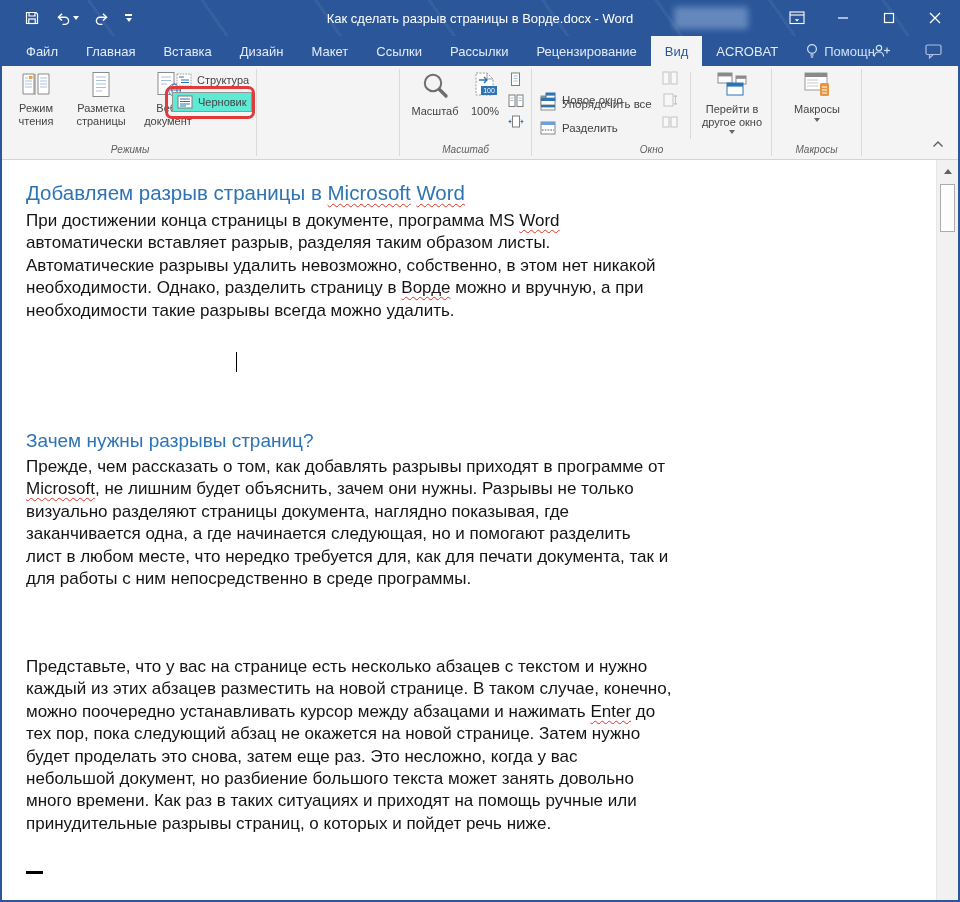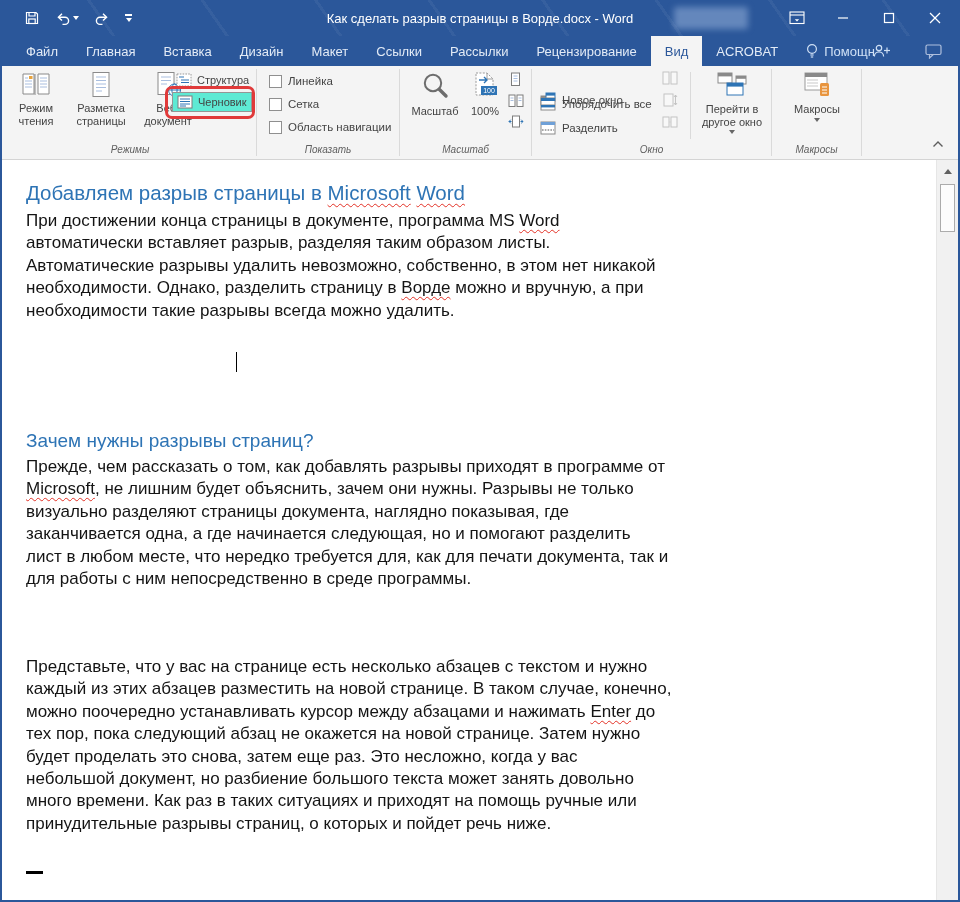--- a/index.html
+++ b/index.html
@@ -236,37 +236,20 @@
               <line x1="3" y1="11" x2="9" y2="11"></line>
             </g>
         </svg>
         <span>Черновик</span>
       </div>
       <div class="annotation" style="left:161px;top:20px;width:90px;height:33px;"></div>
       <div class="grouplabel">Режимы</div>
     </div>
     <div class="rdivider" style="left:254px;"></div>
 
-    <div class="rgroup" style="left:255px;width:142px;">
-      <div class="cblist">
-          <div class="cbrow">
-            <span class="cb"></span>
-            <span class="cblabel">Линейка</span>
-          </div>
-          <div class="cbrow">
-            <span class="cb"></span>
-            <span class="cblabel">Сетка</span>
-          </div>
-          <div class="cbrow">
-            <span class="cb"></span>
-            <span class="cblabel">Область навигации</span>
-          </div>
-        </div>
-      <div class="grouplabel">Показать</div>
-    </div>
     <div class="rdivider" style="left:397px;"></div>
 
     <div class="rgroup" style="left:398px;width:131px;">
       <div class="bigbtn" style="left:6px;width:58px;">
         <svg width="30" height="30" viewBox="0 0 30 30">
           <circle cx="13" cy="12" r="8.2" fill="none" stroke="#6d6d6d" stroke-width="2"></circle>
           <line x1="19.2" y1="18.2" x2="26" y2="25" stroke="#6d6d6d" stroke-width="3.4" stroke-linecap="round"></line>
         </svg>
         <span class="biglabel">Масштаб</span>
       </div>

